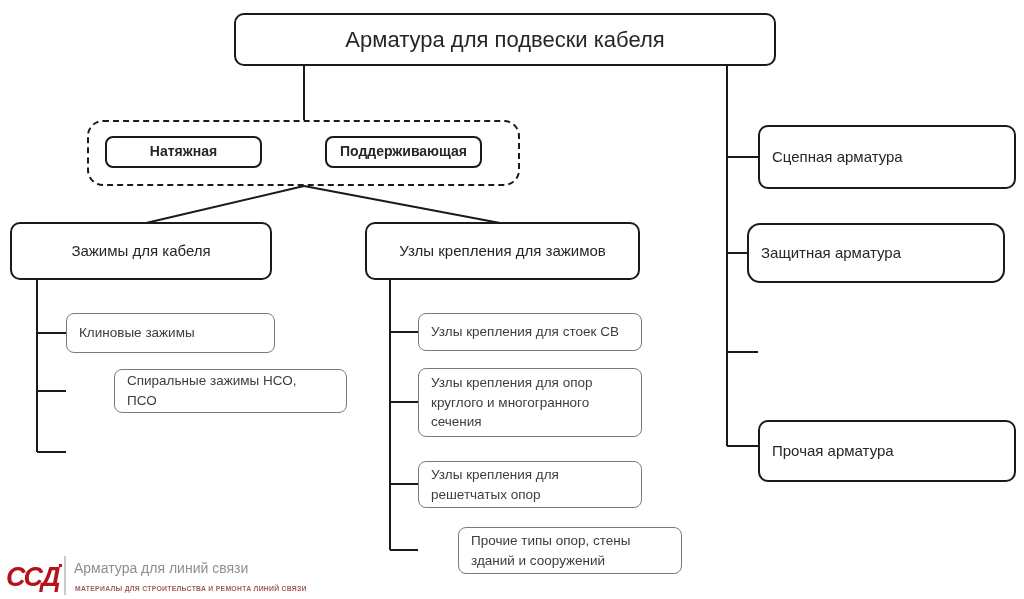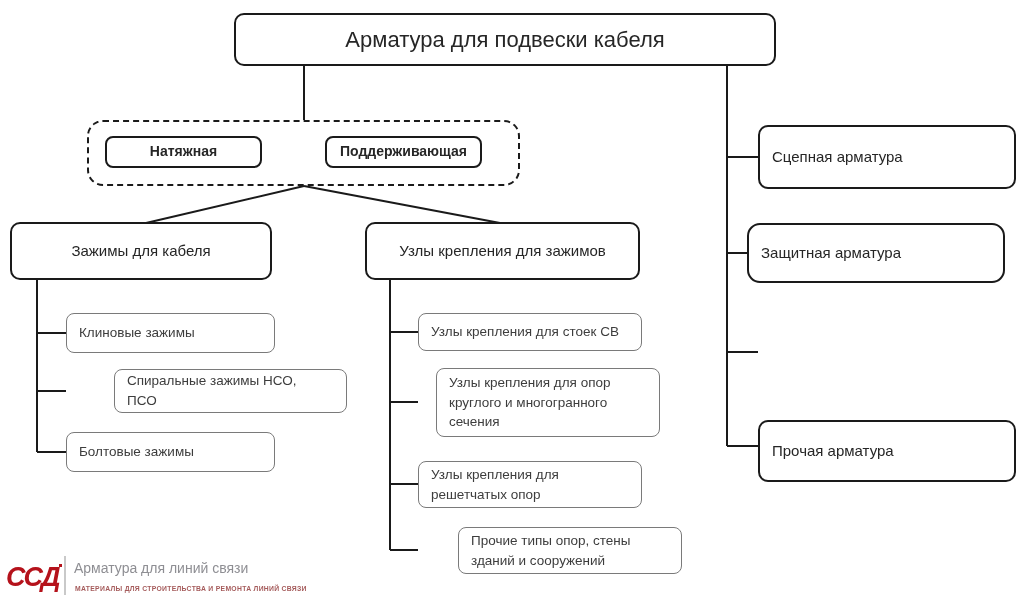--- a/index.html
+++ b/index.html
@@ -76,31 +76,28 @@
   <div class="box mid" style="left:10px;top:222px;width:262px;height:58px;">
     <span>Зажимы для кабеля</span>
   </div>
   <div class="box child" style="left:66px;top:313px;width:209px;height:40px;">
     <span>Клиновые зажимы</span>
   </div>
   <div class="box child" style="left:66px;top:369px;width:233px;height:44px;margin-left:48px;">
     <span>Спиральные зажимы НСО,
 ПСО</span>
   </div>
-  <div class="box child" style="left:66px;top:432px;width:209px;height:40px;">
-    <span>Болтовые зажимы</span>
-  </div>
 
   <div class="box mid" style="left:365px;top:222px;width:275px;height:58px;">
     <span>Узлы крепления для зажимов</span>
   </div>
   <div class="box child" style="left:418px;top:313px;width:224px;height:38px;">
     <span>Узлы крепления для стоек СВ</span>
   </div>
-  <div class="box child" style="left:436px;top:368px;width:224px;height:69px;">
+  <div class="box child" style="left:418px;top:368px;width:224px;height:69px;">
     <span>Узлы крепления для опор
 круглого и многогранного
 сечения</span>
   </div>
   <div class="box child" style="left:418px;top:461px;width:224px;height:47px;">
     <span>Узлы крепления для
 решетчатых опор</span>
   </div>
   <div class="box child" style="left:418px;top:527px;width:224px;height:47px;margin-left:40px;">
     <span>Прочие типы опор, стены

